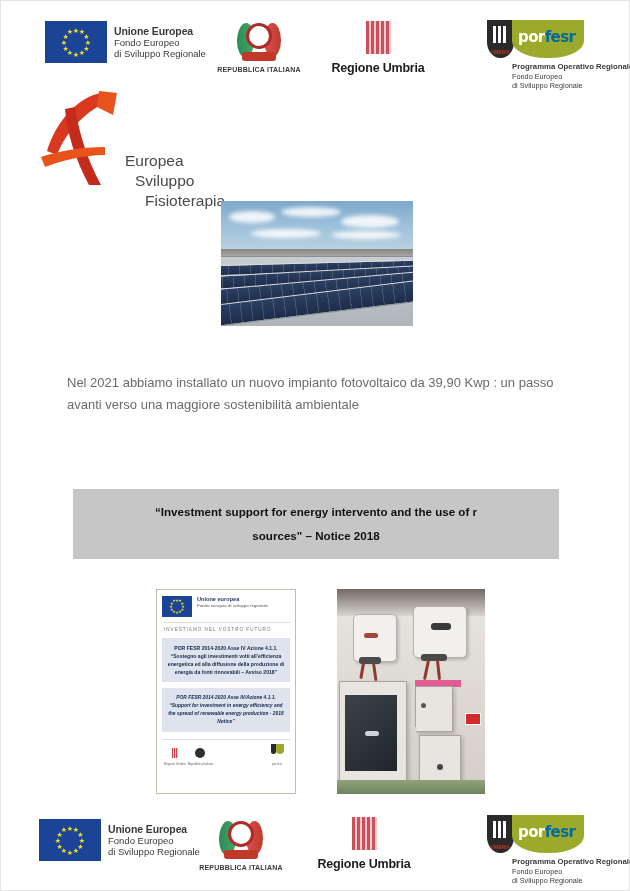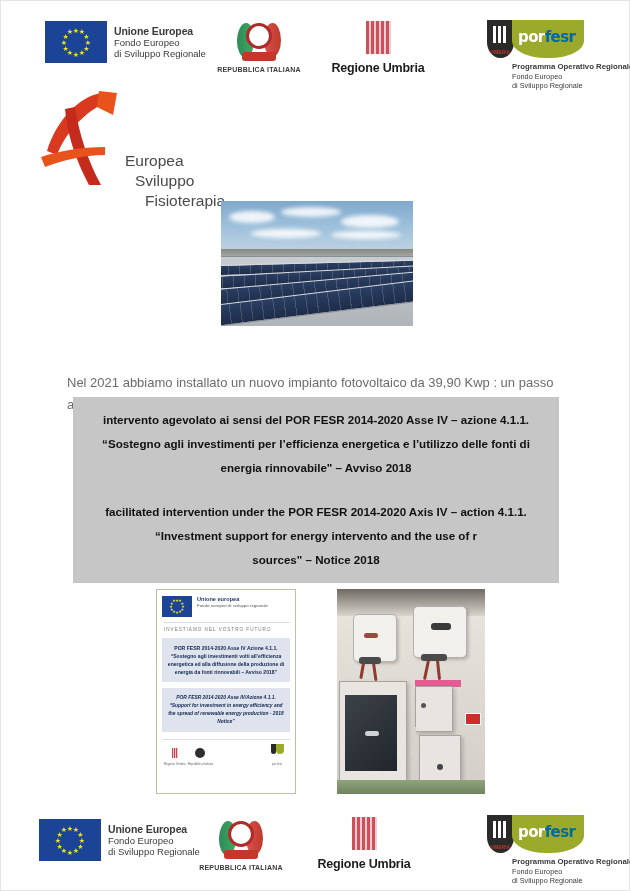--- a/index.html
+++ b/index.html
@@ -443,28 +443,22 @@
     <div class="sp-trees"></div>
     <div class="sp-roof"></div>
     <div class="sp-row" style="left:-4px; top:51%; width:210px; height:9px; transform:rotate(-1.5deg);"></div>
     <div class="sp-row" style="left:-10px; top:60%; width:220px; height:12px; transform:rotate(-3deg);"></div>
     <div class="sp-row" style="left:-16px; top:71%; width:235px; height:16px; transform:rotate(-5deg);"></div>
     <div class="sp-row" style="left:-24px; top:85%; width:250px; height:20px; transform:rotate(-7deg);"></div>
   </div>
 
   <div class="para">Nel 2021 abbiamo installato un nuovo impianto fotovoltaico da 39,90 Kwp : un passo avanti verso una maggiore sostenibilità ambientale</div>
 
-  <div class="gray-box" id="box-it">
-    <div>intervento agevolato ai sensi del POR FESR 2014-2020 Asse IV – azione 4.1.1.</div>
-    <div>“Sostegno agli investimenti per l’efficienza energetica e l’utilizzo delle fonti di</div>
-    <div>energia rinnovabile" – Avviso 2018</div>
-  </div>
 
   <div class="gray-box" id="box-en">
-    <div>facilitated intervention under the POR FESR 2014-2020 Axis IV – action 4.1.1.</div>
     <div>“Investment support for energy intervento and the use of r</div>
     <div>sources" – Notice 2018</div>
   </div>
 
   <div class="poster">
     <div class="po-head">
       <div class="po-flag" id="euflag-p">
           <span class="star" style="font-size: 4px; line-height: 4px; width: 4px; height: 4px; left: 13px; top: 2.5px;">★</span>
           <span class="star" style="font-size: 4px; line-height: 4px; width: 4px; height: 4px; left: 16px; top: 3.30385px;">★</span>
           <span class="star" style="font-size: 4px; line-height: 4px; width: 4px; height: 4px; left: 18.1962px; top: 5.5px;">★</span>

